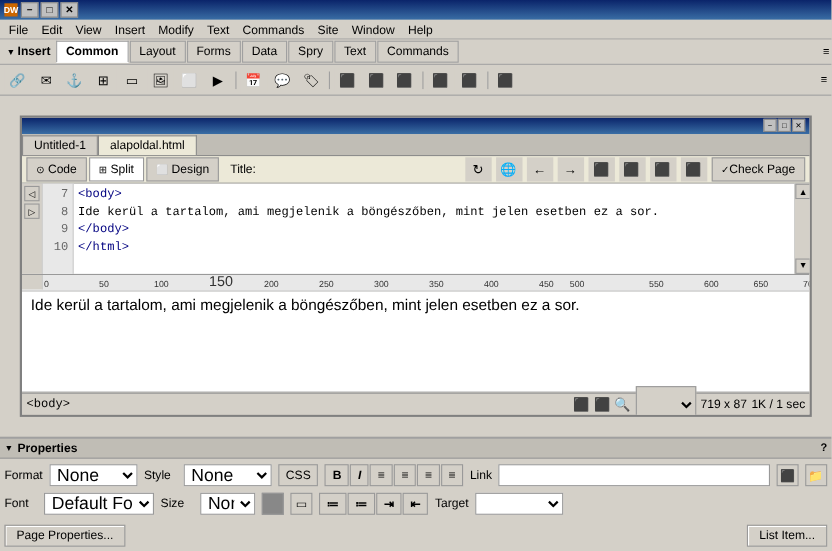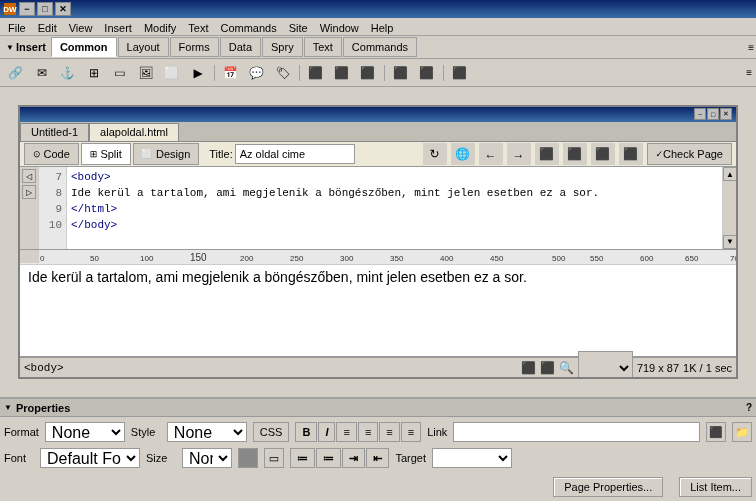--- a/index.html
+++ b/index.html
@@ -353,23 +353,23 @@
     }
     .format-icons {
       display: flex;
       gap: 1px;
       align-items: center;
     }
 
     
     .page-props-row {
       display: flex;
-      justify-content: flex-end;
-      align-items: center;
-      gap: 16px;
+      justify-content: space-between;
+      align-items: center;
+      gap: 6px;
       padding: 4px 4px 4px;
     }
     .page-props-btn {
       padding: 3px 10px;
       background: #d4d0c8;
       border: 1px solid #999;
       font-size: 11px;
       cursor: pointer;
       box-shadow: 1px 1px 0 #fff inset;
     }
@@ -516,21 +516,20 @@
       </div>
       <div class="code-view-btn active">
         <span style="font-size:9px;">⊞</span>
         <span>Split</span>
       </div>
       <div class="code-view-btn">
         <span style="font-size:9px;">⬜</span>
         <span>Design</span>
       </div>
       <span class="title-label">Title:</span>
-      <input type="text" class="title-input" value="Az oldal cime" style="">
       <div class="code-toolbar-right">
         <div class="icon-btn" style="font-size:12px;">↻</div>
         <div class="icon-btn" style="font-size:12px;">🌐</div>
         <div class="icon-btn" style="font-size:12px;">←</div>
         <div class="icon-btn" style="font-size:12px;">→</div>
         <div class="icon-btn" style="font-size:12px;">⬛</div>
         <div class="icon-btn" style="font-size:12px;">⬛</div>
         <div class="icon-btn" style="font-size:12px;">⬛</div>
         <div class="icon-btn" style="font-size:12px;">⬛</div>
         <div class="check-page-btn">
@@ -547,44 +546,44 @@
       </div>
       <div class="line-numbers">
         <div>7</div>
         <div>8</div>
         <div>9</div>
         <div>10</div>
       </div>
       <div class="code-content">
         <div class="code-line"><span class="code-tag">&lt;body&gt;</span></div>
         <div class="code-line"><span class="code-text">Ide kerül a tartalom, ami megjelenik a böngészőben, mint jelen esetben ez a sor.</span></div>
+        <div class="code-line"><span class="code-tag">&lt;/body&gt;</span></div>
         <div class="code-line"><span class="code-tag">&lt;/html&gt;</span></div>
-        <div class="code-line"><span class="code-tag">&lt;/body&gt;</span></div>
       </div>
       <div class="scroll-right">
         <div class="scroll-arrow">▲</div>
         <div style="flex:1; background:#d4d0c8;"></div>
         <div class="scroll-arrow">▼</div>
       </div>
     </div>
 
     <div class="ruler">
       <div style="width:20px; background:#d4d0c8; height:100%; border-right:1px solid #ccc;"></div>
       <div class="ruler-content">
         <span style="position:absolute; left:20px; font-size:8px; color:#333;">0</span>
         <span style="position:absolute; left:70px; font-size:8px; color:#333;">50</span>
         <span style="position:absolute; left:120px; font-size:8px; color:#333;">100</span>
-        <span style="position:absolute; left:170px; font-size:10px; color:#333;">150</span>
+        <span style="position:absolute; left:170px; font-size:13px; color:#333;">150</span>
         <span style="position:absolute; left:220px; font-size:8px; color:#333;">200</span>
         <span style="position:absolute; left:270px; font-size:8px; color:#333;">250</span>
         <span style="position:absolute; left:320px; font-size:8px; color:#333;">300</span>
         <span style="position:absolute; left:370px; font-size:8px; color:#333;">350</span>
         <span style="position:absolute; left:420px; font-size:8px; color:#333;">400</span>
         <span style="position:absolute; left:470px; font-size:8px; color:#333;">450</span>
-        <span style="position:absolute; left:532px; font-size:8px; color:#333;">500</span>
+        <span style="position:absolute; left:498px; font-size:8px; color:#333;">500</span>
         <span style="position:absolute; left:570px; font-size:8px; color:#333;">550</span>
         <span style="position:absolute; left:620px; font-size:8px; color:#333;">600</span>
         <span style="position:absolute; left:665px; font-size:8px; color:#333;">650</span>
         <span style="position:absolute; left:710px; font-size:8px; color:#333;">700</span>
       </div>
     </div>
 
     <div class="design-view">
       <span>Ide kerül a tartalom, ami megjelenik a böngészőben, mint jelen esetben ez a sor.</span>
     </div>

